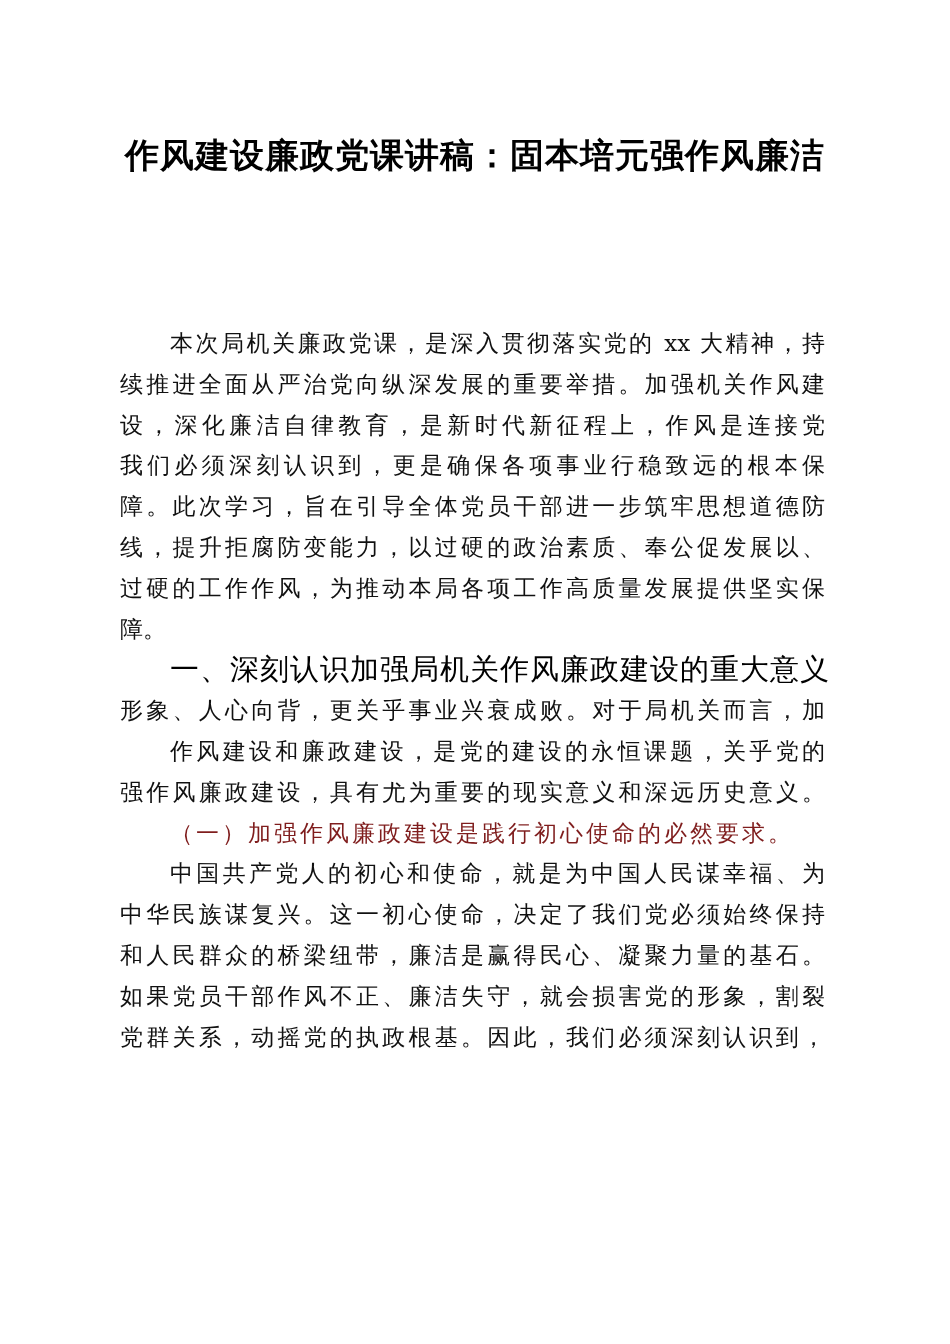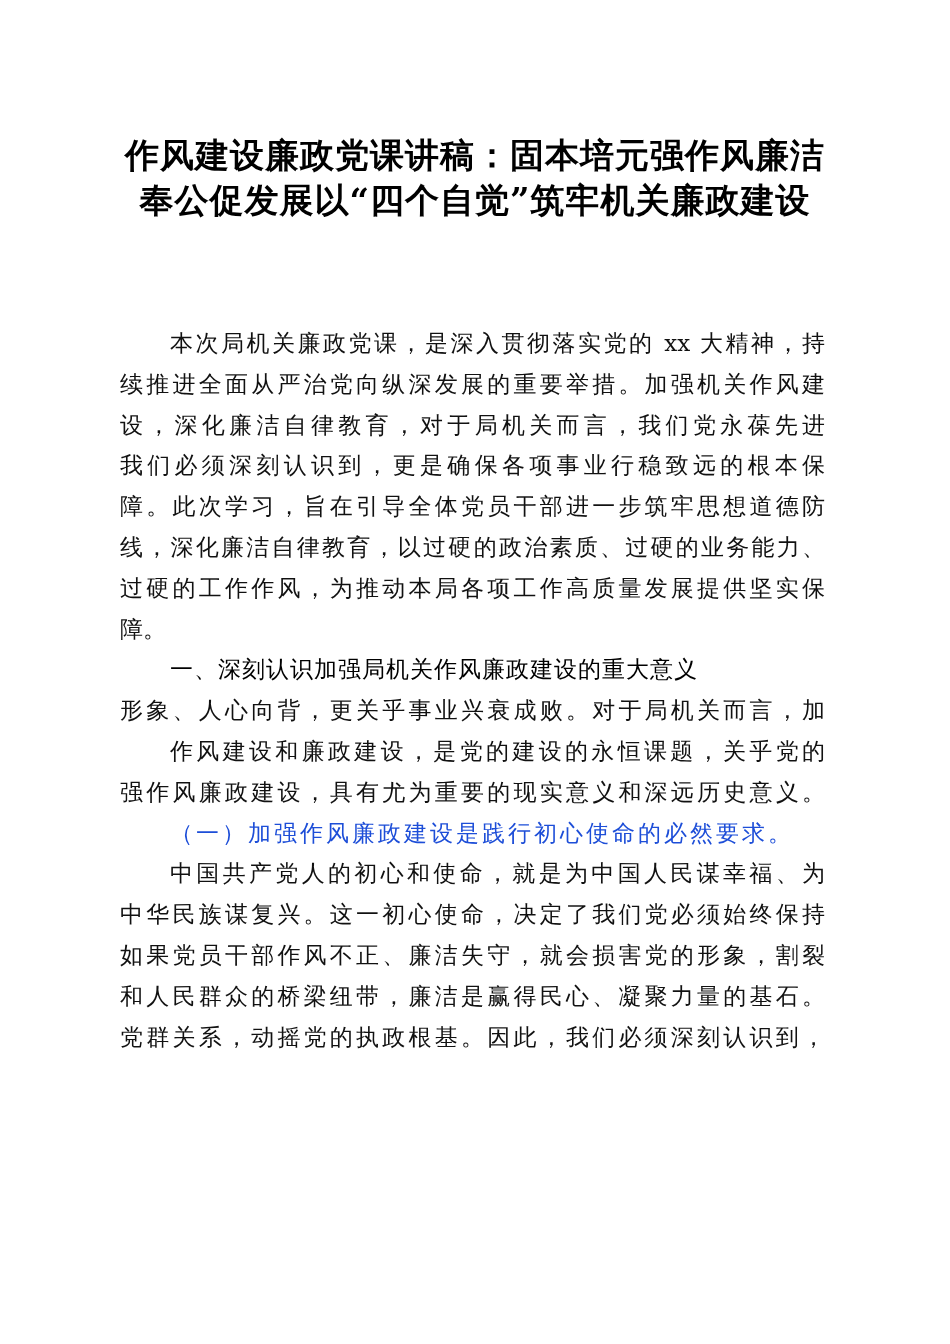--- a/index.html
+++ b/index.html
@@ -17,62 +17,61 @@
     position: absolute; left: 120px; top: 323px; width: 705px;
     font-family: "DejaVu Serif", "Liberation Serif", serif;
     font-size: 23px; line-height: 40.8px; color: #111;
   }
   .line { display: block; white-space: nowrap; text-align: justify; text-align-last: justify; height: 40.8px; }
   .line.last { text-align-last: left; }
   .indent { padding-left: 50px; }
   .heading {
     display: block; white-space: nowrap; height: 40.8px;
     padding-left: 50px;
-    font-family: Liberation Sans, sans-serif;
-    font-size: 23px; letter-spacing: 1px; color: #000;
+    font-family: Liberation Serif, serif;
+    font-size: 29px; letter-spacing: 1px; color: #000;
   }
   .subheading {
     display: block; white-space: nowrap; height: 40.8px;
-    padding-left: 50px; letter-spacing: 3px; color: #1d4ed8;
+    padding-left: 50px; letter-spacing: 3px; color: #7f1d1d;
   }
 </style>
 </head>
 <body>
 
 <div class="page">
 
   <div class="title">
     <span class="title-line">作风建设廉政党课讲稿：固本培元强作风廉洁</span>
-    <span class="title-line">奉公促发展以“四个自觉”筑牢机关廉政建设</span>
   </div>
 
   <div class="body">
     <div>
       <span class="line indent">本次局机关廉政党课，是深入贯彻落实党的 xx 大精神，持</span>
       <span class="line">续推进全面从严治党向纵深发展的重要举措。加强机关作风建</span>
-      <span class="line">设，深化廉洁自律教育，对于局机关而言，我们党永葆先进</span>
+      <span class="line">设，深化廉洁自律教育，是新时代新征程上，作风是连接党</span>
       <span class="line">我们必须深刻认识到，更是确保各项事业行稳致远的根本保</span>
       <span class="line">障。此次学习，旨在引导全体党员干部进一步筑牢思想道德防</span>
-      <span class="line">线，深化廉洁自律教育，以过硬的政治素质、过硬的业务能力、</span>
+      <span class="line">线，提升拒腐防变能力，以过硬的政治素质、奉公促发展以、</span>
       <span class="line">过硬的工作作风，为推动本局各项工作高质量发展提供坚实保</span>
       <span class="line last">障。</span>
     </div>
 
     <span class="heading">一、深刻认识加强局机关作风廉政建设的重大意义</span>
 
     <div>
       <span class="line">形象、人心向背，更关乎事业兴衰成败。对于局机关而言，加</span>
       <span class="line indent">作风建设和廉政建设，是党的建设的永恒课题，关乎党的</span>
       <span class="line">强作风廉政建设，具有尤为重要的现实意义和深远历史意义。</span>
     </div>
 
     <span class="subheading">（一）加强作风廉政建设是践行初心使命的必然要求。</span>
 
     <div>
       <span class="line indent">中国共产党人的初心和使命，就是为中国人民谋幸福、为</span>
       <span class="line">中华民族谋复兴。这一初心使命，决定了我们党必须始终保持</span>
+      <span class="line">和人民群众的桥梁纽带，廉洁是赢得民心、凝聚力量的基石。</span>
       <span class="line">如果党员干部作风不正、廉洁失守，就会损害党的形象，割裂</span>
-      <span class="line">和人民群众的桥梁纽带，廉洁是赢得民心、凝聚力量的基石。</span>
       <span class="line">党群关系，动摇党的执政根基。因此，我们必须深刻认识到，</span>
     </div>
   </div>
 
 </div>
 
 </body></html>

